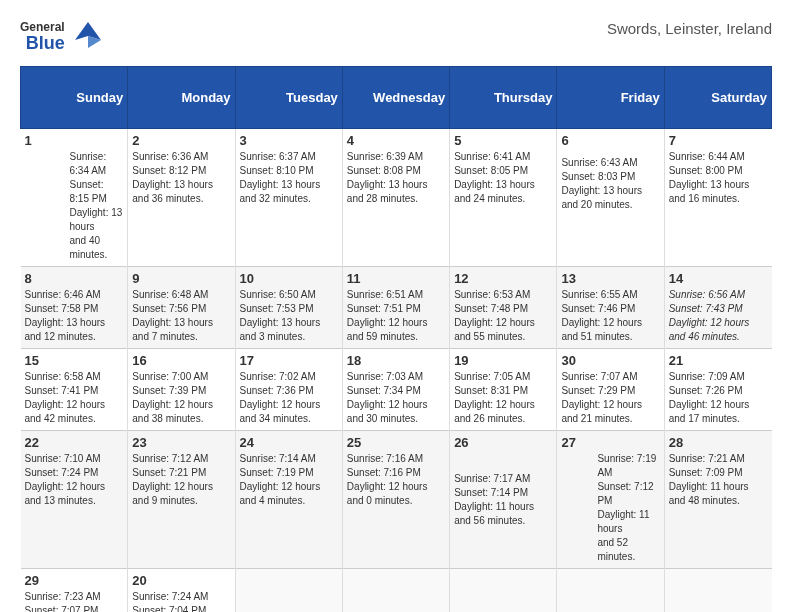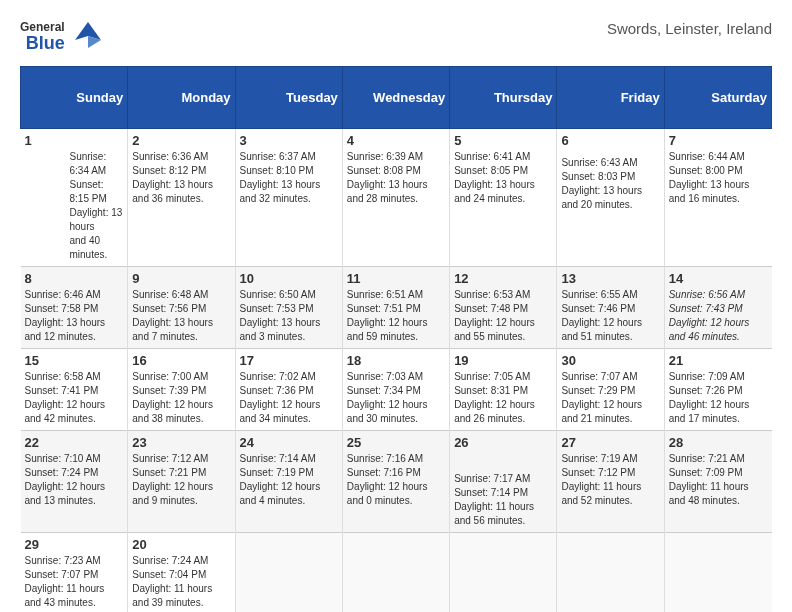--- a/index.html
+++ b/index.html
@@ -300,21 +300,21 @@
         </td>
         <td>
           <span class="day-num">26</span>
           <div class="day-info" style="white-space: pre-line; margin-top: 22px;">Sunrise: 7:17 AM
 Sunset: 7:14 PM
 Daylight: 11 hours
 and 56 minutes.</div>
         </td>
         <td>
           <span class="day-num">27</span>
-          <div class="day-info" style="white-space: pre-line;">Sunrise: 7:19 AM
+          <div class="day-info" style="white-space: pre-line; margin-left: 36px;">Sunrise: 7:19 AM
 Sunset: 7:12 PM
 Daylight: 11 hours
 and 52 minutes.</div>
         </td>
         <td>
           <span class="day-num">28</span>
           <div class="day-info" style="white-space: pre-line;">Sunrise: 7:21 AM
 Sunset: 7:09 PM
 Daylight: 11 hours
 and 48 minutes.</div>

